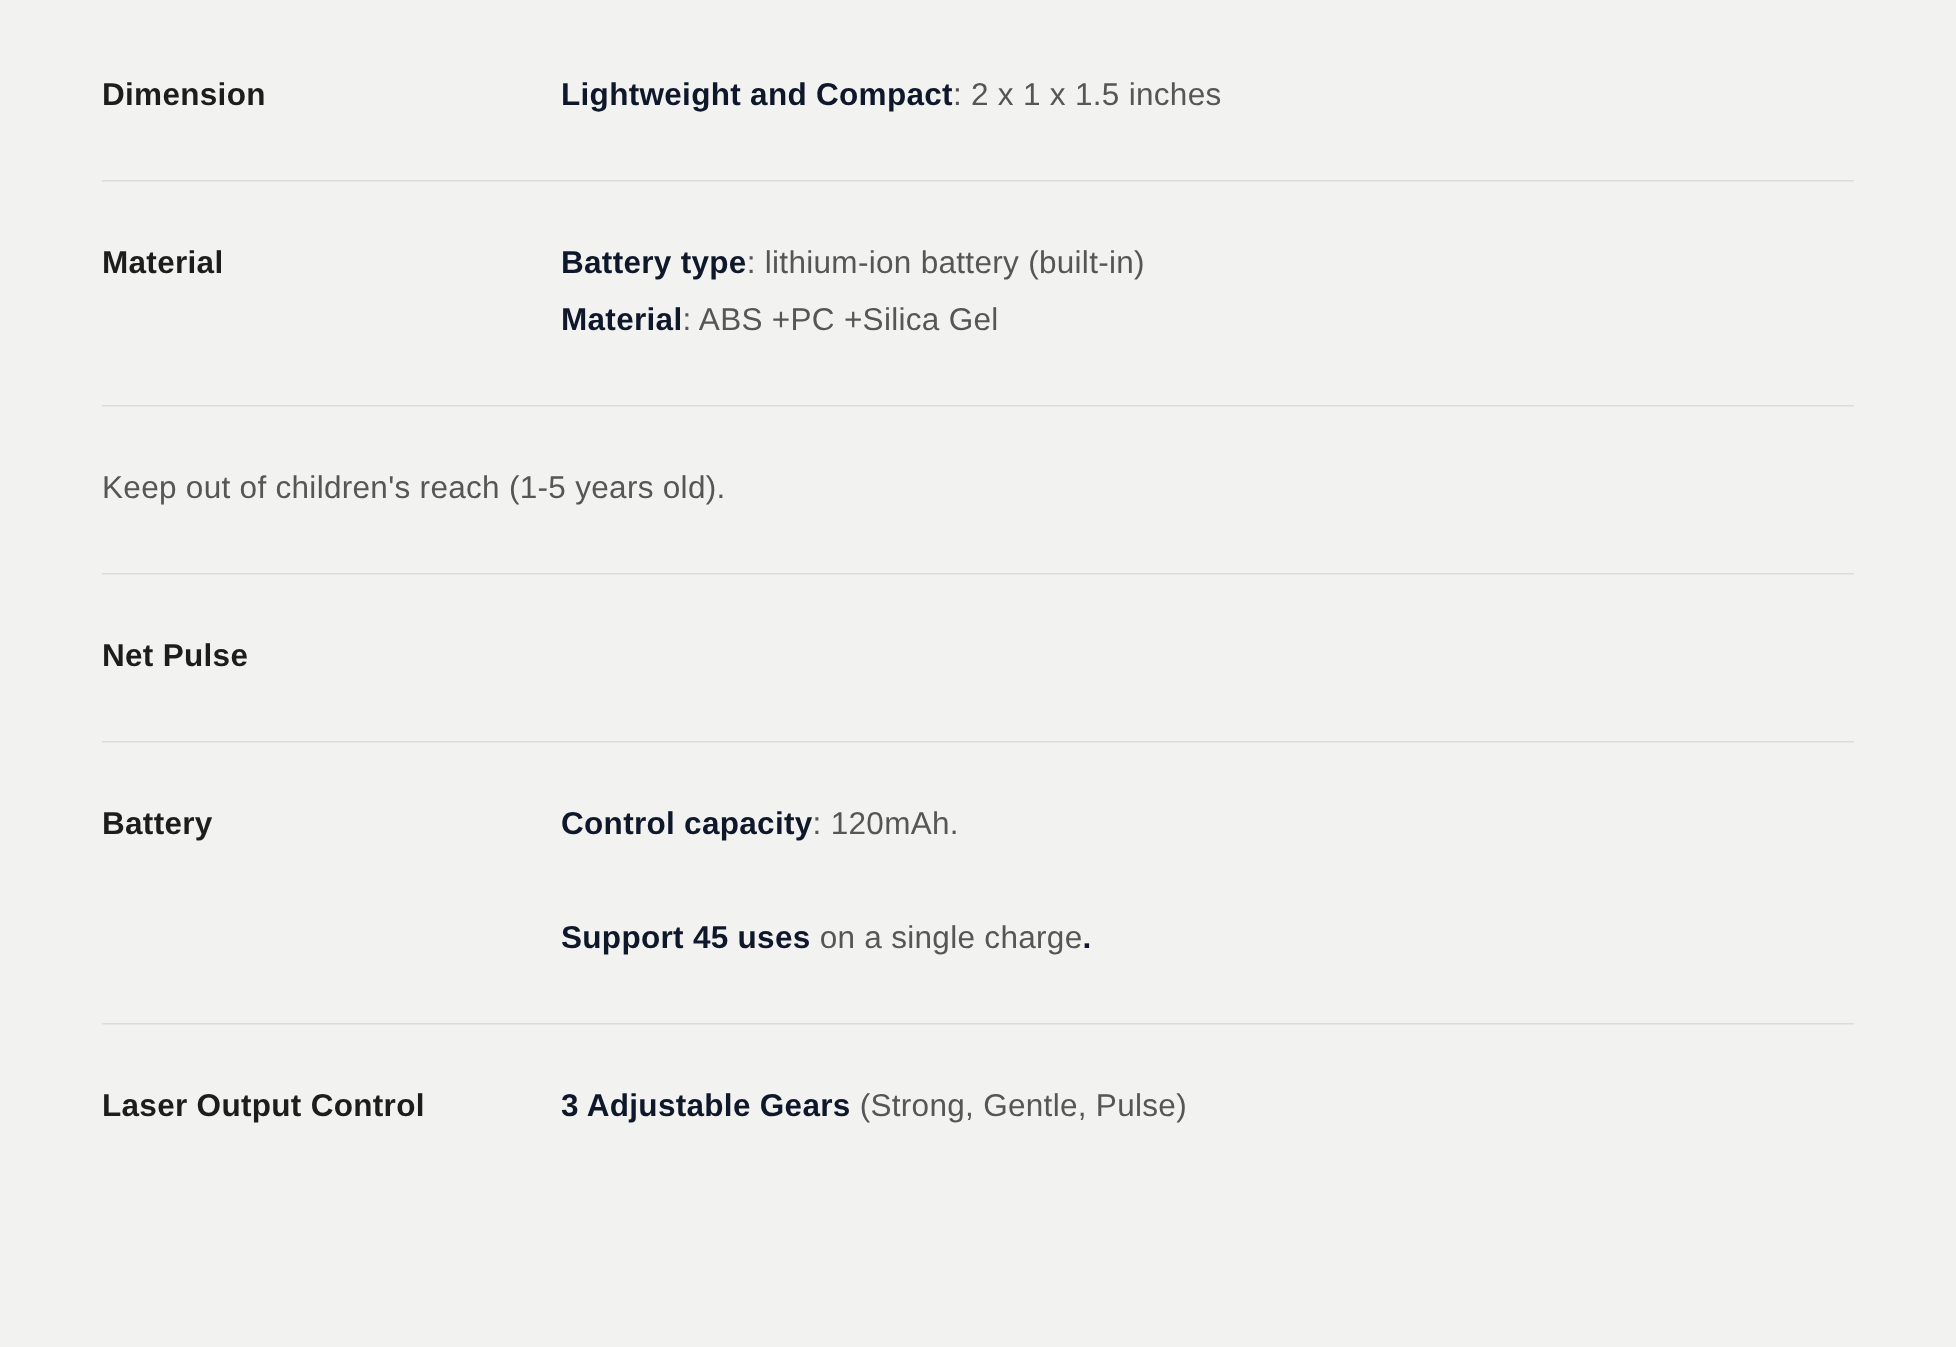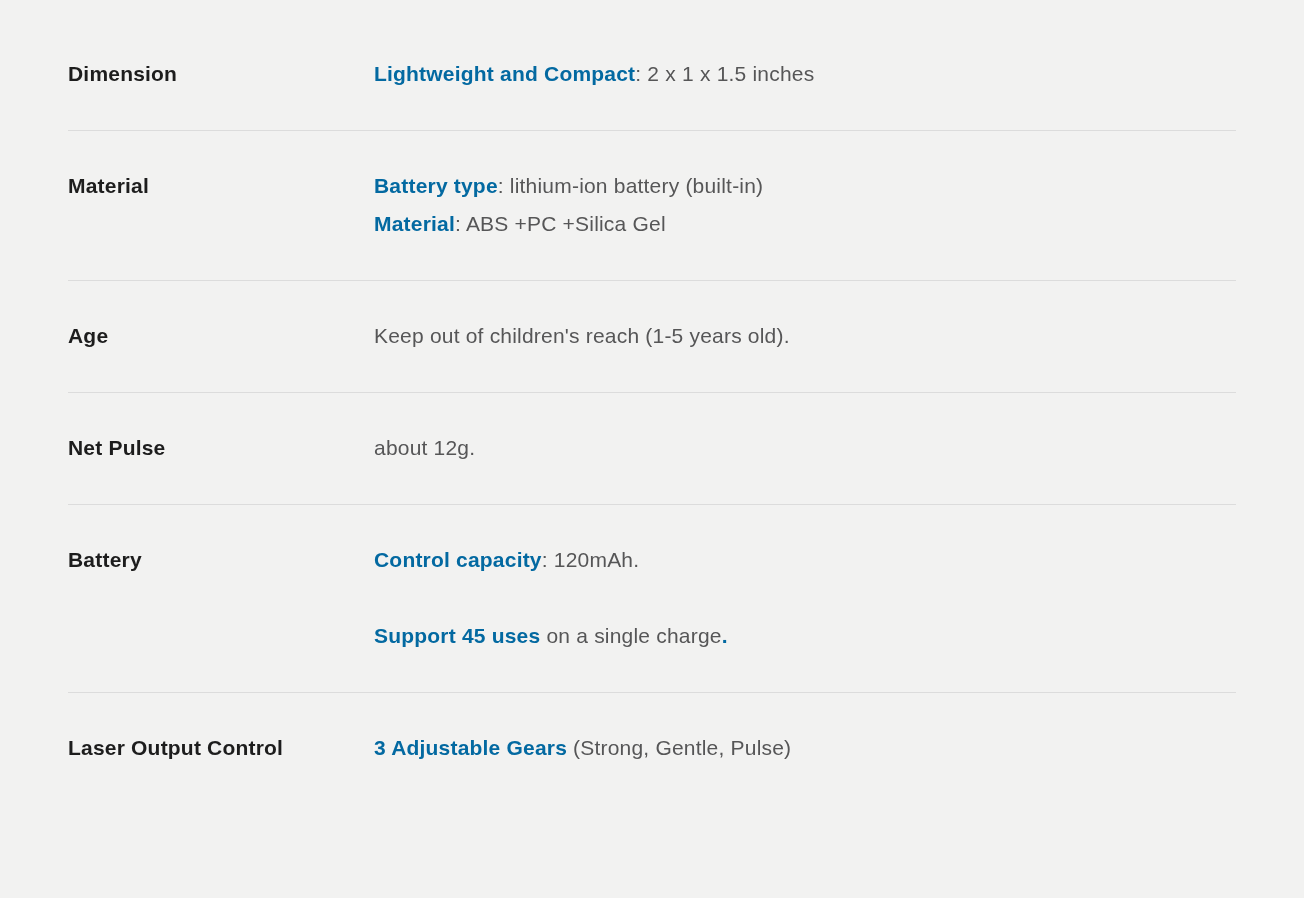--- a/index.html
+++ b/index.html
@@ -9,21 +9,21 @@
   body {
     width: 1304px;
     height: 898px;
     background: #f2f2f1;
     font-family: "Liberation Sans", "DejaVu Sans", sans-serif;
     overflow: hidden;
   }
   .spec-table {
     box-sizing: border-box;
     width: 1304px;
-    padding: 19px 68px 0 68px;
+    padding: 9px 68px 0 68px;
   }
   .spec-row {
     display: flex;
     align-items: flex-start;
     padding: 36px 0 37px 0;
     border-bottom: 1px solid #dcdcdc;
   }
   .spec-row:last-child {
     border-bottom: none;
     justify-content: center;
@@ -43,51 +43,47 @@
     line-height: 38px;
     color: #565657;
     letter-spacing: 0.2px;
   }
   .spec-line {
     margin: 0;
     min-height: 38px;
   }
   .spec-value strong {
     font-weight: 700;
-    color: #0369a1;
+    color: #0f172a;
   }
 </style>
 </head>
 <body>
 
 <div class="spec-table" id="spec-table">
     <div class="spec-row">
       <div class="spec-label">Dimension</div>
       <div class="spec-value">
         <p class="spec-line"><strong>Lightweight and Compact</strong><span>: 2 x 1 x 1.5 inches</span></p>
       </div>
     </div>
     <div class="spec-row">
       <div class="spec-label">Material</div>
       <div class="spec-value">
         <p class="spec-line"><strong>Battery type</strong><span>: lithium-ion battery (built-in)</span></p>
         <p class="spec-line"><strong>Material</strong><span>: ABS +PC +Silica Gel</span></p>
       </div>
     </div>
     <div class="spec-row">
-      <div class="spec-label">Age</div>
       <div class="spec-value">
         <p class="spec-line"><span>Keep out of children's reach (1-5 years old).</span></p>
       </div>
     </div>
     <div class="spec-row">
       <div class="spec-label">Net Pulse</div>
-      <div class="spec-value">
-        <p class="spec-line"><span>about 12g.</span></p>
-      </div>
     </div>
     <div class="spec-row">
       <div class="spec-label">Battery</div>
       <div class="spec-value">
         <p class="spec-line"><strong>Control capacity</strong><span>: 120mAh.</span></p>
         <p class="spec-line"></p>
         <p class="spec-line"><strong>Support 45 uses</strong><span> on a single charge</span><strong>.</strong></p>
       </div>
     </div>
     <div class="spec-row">

